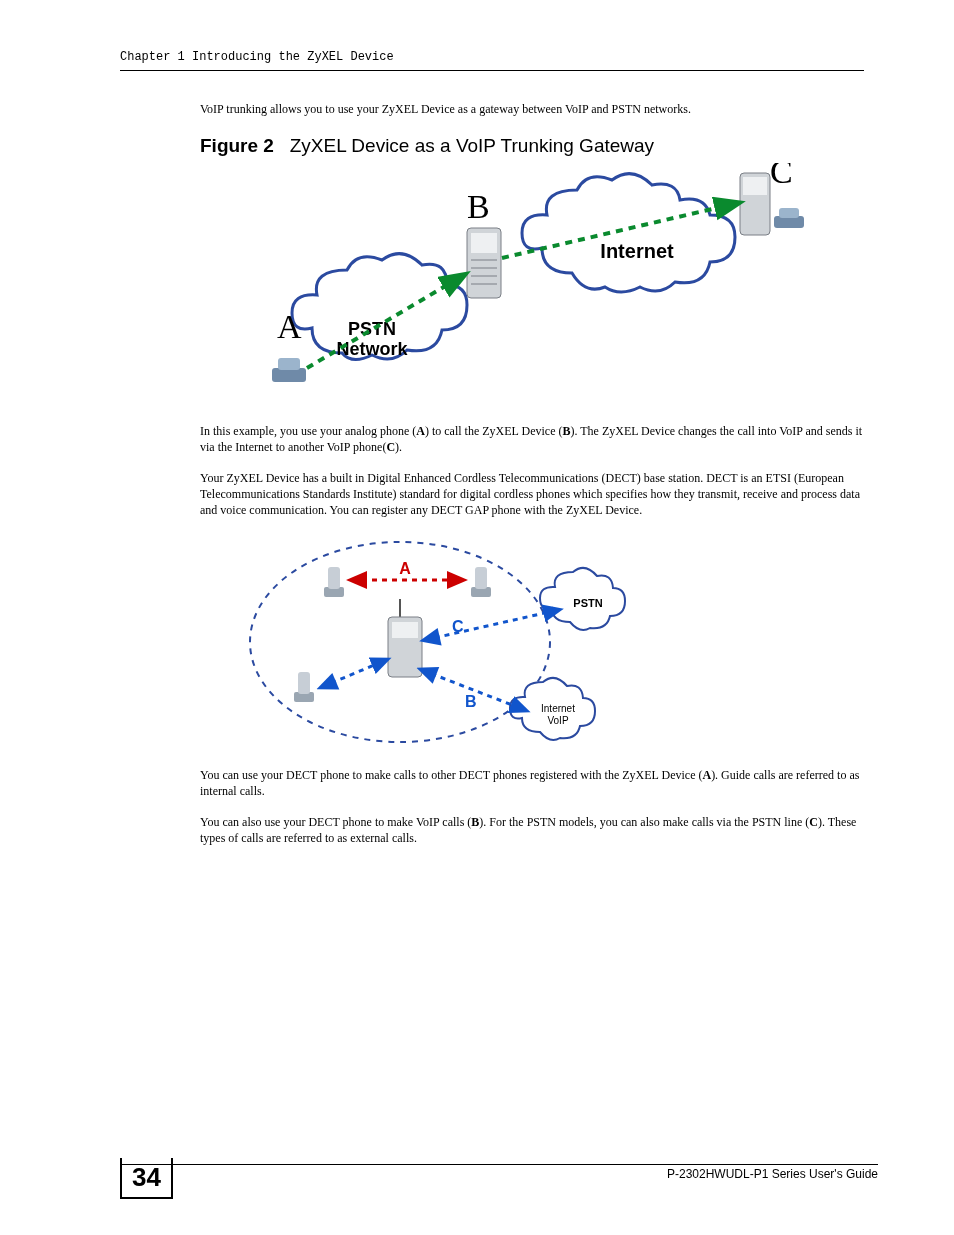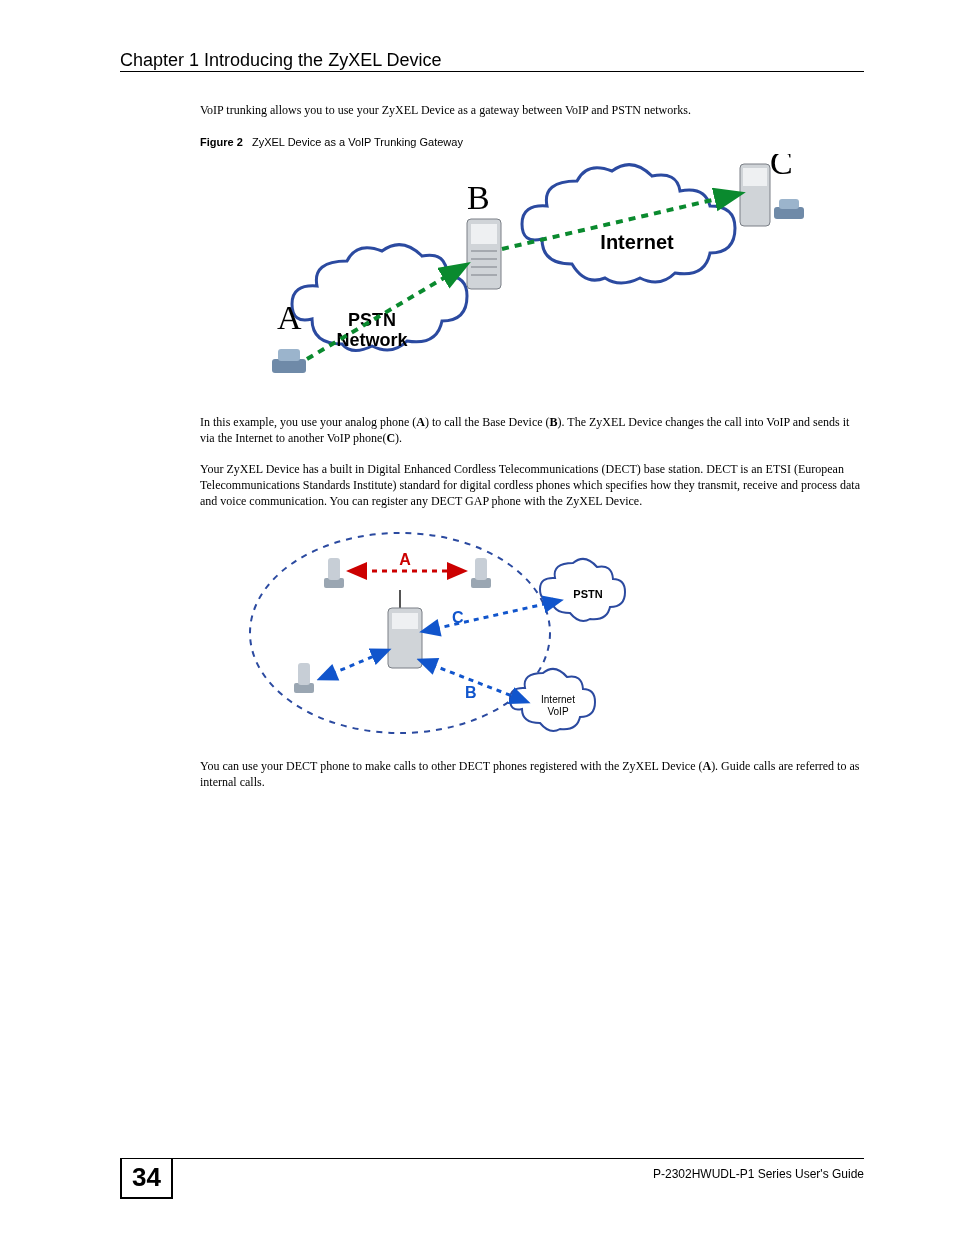--- a/index.html
+++ b/index.html
@@ -13,60 +13,60 @@
     position: relative;
     box-sizing: border-box;
   }
   .page {
     padding: 50px 90px 50px 120px;
     box-sizing: border-box;
     height: 100%;
     position: relative;
   }
   .running-head {
-    font-family: Liberation Sans, sans-serif;
-    font-size: 18px;
+    font-family: Liberation Mono, monospace;
+    font-size: 12px;
     color: #000;
+    padding-bottom: 6px;
     border-bottom: 1px solid #000;
     margin-bottom: 30px;
   }
   h2.section {
     font-family: Arial, Helvetica, sans-serif;
     font-weight: bold;
     font-size: 21px;
     margin: 20px 0 12px 0;
   }
   .body-indent {
     margin-left: 80px;
   }
   p.body {
     font-size: 12px;
     line-height: 1.35;
     margin: 8px 0 14px 0;
   }
   .fig-caption {
     font-family: Arial, Helvetica, sans-serif;
-    font-size: 11px;
+    font-size: 19px;
     margin: 18px 0 6px 0;
   }
   .fig-caption b { font-weight: bold; }
   .bold-letter { font-weight: bold; }
   .figure-box {
     display: flex;
     justify-content: center;
     margin: 4px 0 10px 0;
   }
   svg { display: block; }
   .footer {
     position: absolute;
     left: 120px;
-    right: 90px;
+    right: 76px;
     bottom: 36px;
     border-top: 1px solid #000;
-    padding-top: 6px;
     display: flex;
     justify-content: space-between;
     align-items: flex-start;
   }
   .page-number {
     font-family: Arial, Helvetica, sans-serif;
     font-weight: bold;
     font-size: 26px;
     padding: 4px 10px;
   }
@@ -141,21 +141,21 @@
           <marker id="arrG" markerWidth="10" markerHeight="10" refX="6" refY="3" orient="auto">
             <path d="M0,0 L8,3 L0,6 z" fill="#0a8a2e"></path>
           </marker>
         </defs>
         <line x1="65" y1="205" x2="222" y2="112" stroke="#0a8a2e" stroke-width="4" stroke-dasharray="7 6" marker-end="url(#arrG)"></line>
         <line x1="260" y1="95" x2="496" y2="40" stroke="#0a8a2e" stroke-width="4" stroke-dasharray="7 6" marker-end="url(#arrG)"></line>
       </svg>
     </div>
 
     <p class="body">
-      <span>In this example, you use your analog phone (</span><span class="bold-letter">A</span><span>) to call the Base Device (</span><span class="bold-letter">B</span><span>). The ZyXEL Device changes the call into VoIP and sends it via the Internet to another VoIP phone(</span><span class="bold-letter">C</span><span>).</span>
+      <span>In this example, you use your analog phone (</span><span class="bold-letter">A</span><span>) to call the ZyXEL Device (</span><span class="bold-letter">B</span><span>). The ZyXEL Device changes the call into VoIP and sends it via the Internet to another VoIP phone(</span><span class="bold-letter">C</span><span>).</span>
     </p>
   </div>
 
 
   <div class="body-indent">
     <p class="body">Your ZyXEL Device has a built in Digital Enhanced Cordless Telecommunications (DECT) base station. DECT is an ETSI (European Telecommunications Standards Institute) standard for digital cordless phones which specifies how they transmit, receive and process data and voice communication. You can register any DECT GAP phone with the ZyXEL Device.</p>
 
 
     <div class="figure-box" style="justify-content:flex-start; margin-left:40px;">
       <svg width="420" height="225" viewBox="0 0 420 225">
@@ -217,20 +217,23 @@
         <text x="225" y="175" font-family="Arial" font-weight="bold" font-size="16" fill="#15c">B</text>
 
         <line x1="82" y1="155" x2="146" y2="128" stroke="#15c" stroke-width="3" stroke-dasharray="5 5" marker-start="url(#arrBrev)" marker-end="url(#arrB)"></line>
       </svg>
     </div>
 
     <p class="body">
       <span>You can use your DECT phone to make calls to other DECT phones registered with the ZyXEL Device (</span><span class="bold-letter">A</span><span>). Guide calls are referred to as internal calls.</span>
     </p>
 
+    <p class="body">
+      <span>You can also use your DECT phone to make VoIP calls (</span><span class="bold-letter">B</span><span>). For the PSTN models, you can also make calls via the PSTN line (</span><span class="bold-letter">C</span><span>). These types of calls are referred to as external calls.</span>
+    </p>
   </div>
 
   <div class="footer">
     <div class="pn-box">
       <div class="page-number">34</div>
     </div>
     <div class="guide-name">P-2302HWUDL-P1 Series User's Guide</div>
   </div>
 
 </div>

